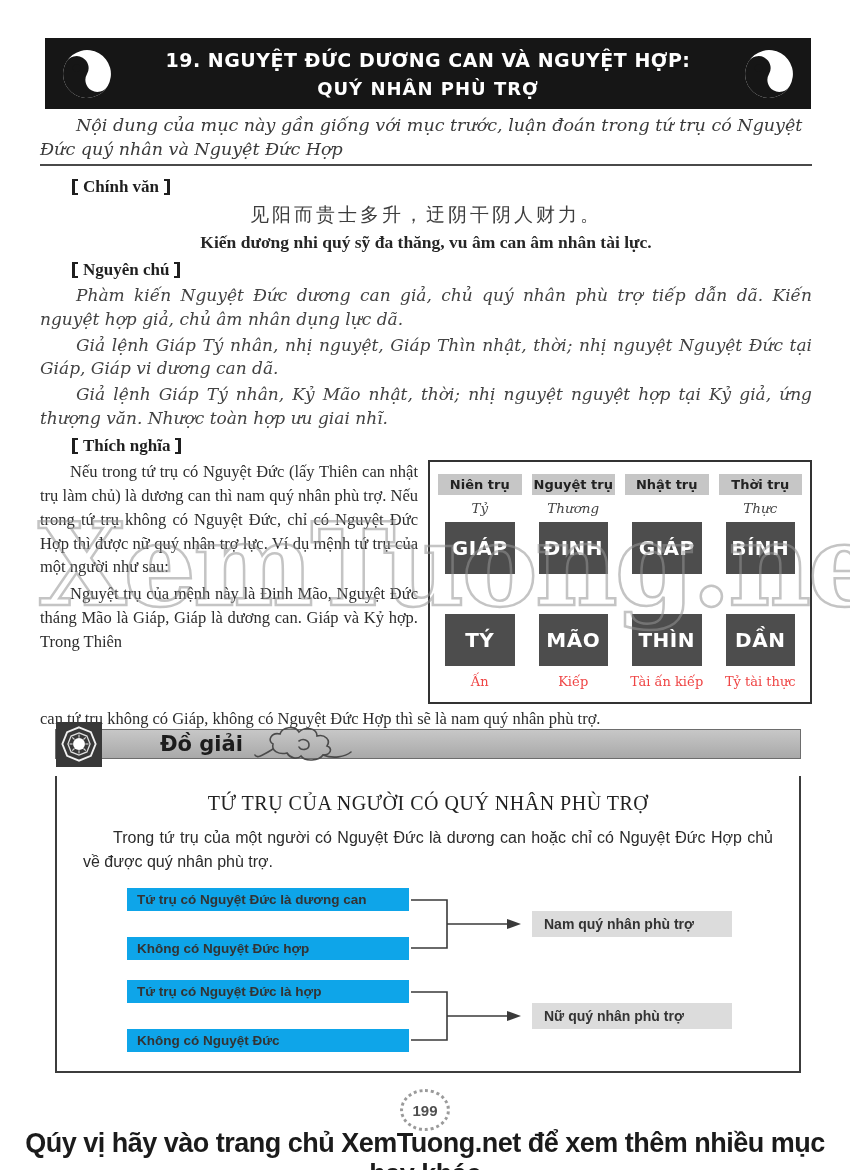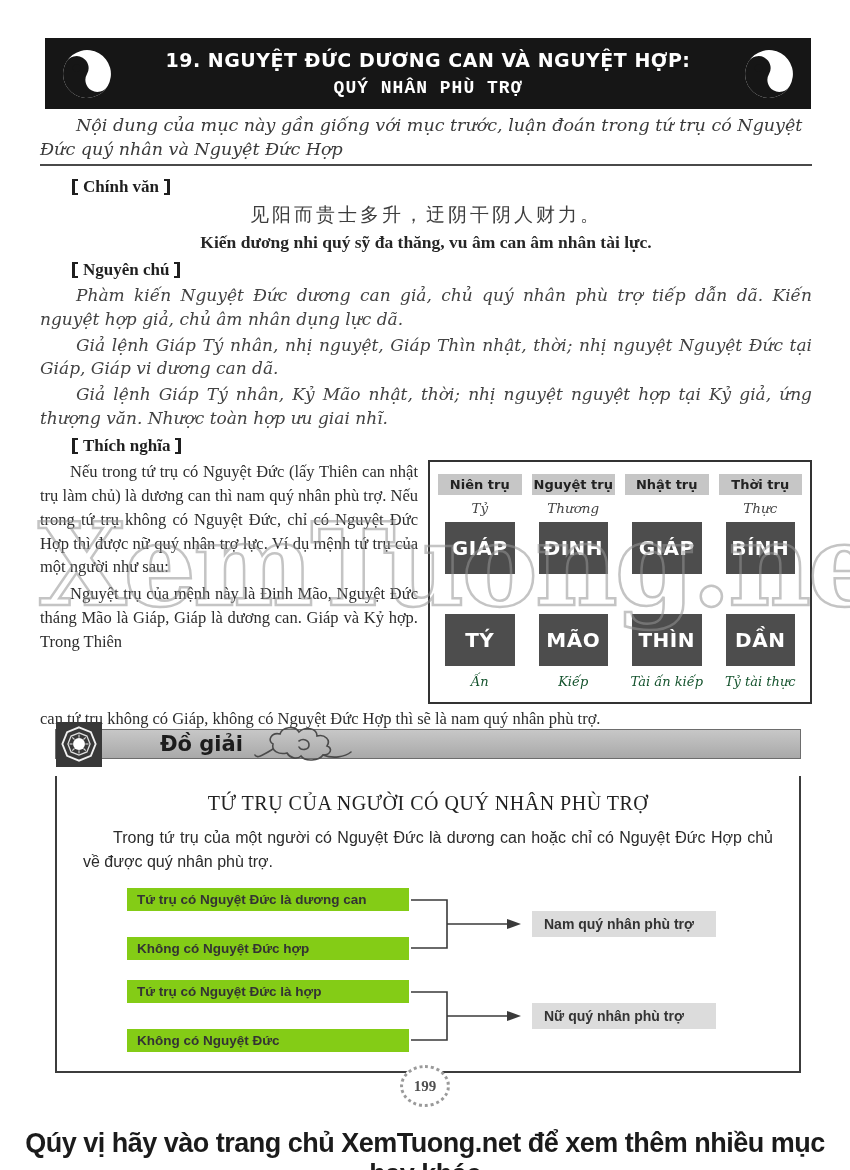--- a/index.html
+++ b/index.html
@@ -10,21 +10,21 @@
   }
 
   
   .banner {
     position:absolute; left:45px; top:38px; width:766px; height:71px;
     background:#161616; color:#fff;
     display:flex; align-items:center; padding:0 16px;gap:18px;
   }
   .banner-titles { flex:1; text-align:center; font-family:"DejaVu Sans", sans-serif; font-weight:bold; }
   .banner-line1 { font-size:19px; letter-spacing:.5px; }
-  .banner-line2 { font-size:18px; margin-top:7px; letter-spacing:1px;font-family:Liberation Mono, monospace; }
+  .banner-line2 { font-size:18px; margin-top:7px; letter-spacing:1px; }
   .yy { width:52px; height:52px; flex:0 0 auto; }
 
   
   .intro {
     position:absolute; left:40px; top:114px; width:772px;
     font-family:"DejaVu Serif", serif; font-style:italic;
     font-size:17.5px; line-height:1.35; text-indent:36px; color:#3a3a3a;
   }
   .rule { position:absolute; left:40px; top:164px; width:772px; border-top:2px solid #4a4a4a; }
 
@@ -46,59 +46,59 @@
   .left-col p + p { margin-top:3px; }
   .continuation { font-size:16.5px; line-height:1.45; margin-top:3px; color:#2d2d2d; }
 
   
   .ptable { width:384px; border:2px solid #333; background:#fff; padding:12px 8px 8px; align-self:flex-start; }
   .prow { display:grid; grid-template-columns:repeat(4,1fr); column-gap:10px; text-align:center; }
   .phead { background:#c6c6c6; font-family:"DejaVu Sans", sans-serif; font-weight:bold; font-size:13px; color:#222; padding:3px 0; }
   .plab { font-family:"DejaVu Serif", serif; font-style:italic; font-size:13.5px; color:#444; height:27px; line-height:27px; }
   .pbox { background:#4d4d4d; color:#fff; font-family:"DejaVu Sans", sans-serif; font-weight:bold; font-size:20px; height:52px; line-height:52px; margin:0 7px; letter-spacing:.5px; }
   .branches { margin-top:40px; }
-  .pbot { font-family:"DejaVu Serif", serif; font-style:italic; font-size:13px; color:#14532d; margin-top:8px; height:20px; }
+  .pbot { font-family:"DejaVu Serif", serif; font-size:13px; color:#ef4444; margin-top:8px; height:20px; }
 
   
   .dg-bar {
     position:absolute; left:55px; top:729px; width:746px; height:30px;
     background:linear-gradient(#c7c7c7,#a9a9a9); border:1px solid #6d6d6d;
     display:flex; align-items:center;
   }
   .dg-icon { width:46px; height:45px; background:#383838; display:flex; align-items:center; justify-content:center; flex:0 0 auto; }
   .dg-label { font-family:"DejaVu Sans", sans-serif; font-weight:bold; font-size:21px; color:#1c1c1c; margin-left:58px; }
   .dg-cloud { margin-left:10px; margin-top:4px; }
   .dg-box {
     position:absolute; left:55px; top:776px; width:746px; height:297px;
     border:2px solid #3c3c3c; border-top:none; background:#fff;
   }
   .dg-title { text-align:center; margin-top:16px; font-size:20px; letter-spacing:.5px; color:#222; }
   .dg-para { margin:11px 26px 0; font-family:"Liberation Sans", sans-serif; font-size:16px; line-height:1.5; text-indent:30px; text-align:justify; color:#2b2b2b; }
   .flow-group { display:flex; align-items:center; margin:14px 0 0 70px; }
   .flow-group + .flow-group { margin-top:20px; }
   .flow-inputs { display:flex; flex-direction:column; gap:26px; width:282px; }
-  .flow-input { background:#84cc16; font-family:"Liberation Sans", sans-serif; font-weight:bold; font-size:13.5px; color:#333; padding:4px 10px; }
+  .flow-input { background:#0ea5e9; font-family:"Liberation Sans", sans-serif; font-weight:bold; font-size:13.5px; color:#333; padding:4px 10px; }
   .flow-conn { flex:0 0 auto; }
-  .flow-output { background:#dcdcdc; font-family:"Liberation Sans", sans-serif; font-weight:bold; font-size:14px; color:#333; padding:5px 12px; width:184px; margin-left:8px; }
+  .flow-output { background:#dcdcdc; font-family:"Liberation Sans", sans-serif; font-weight:bold; font-size:14px; color:#333; padding:5px 12px; width:200px; margin-left:8px; }
 
   
   .watermark {
     position:absolute; left:38px; top:498px; width:800px; z-index:6;
     font-family:"DejaVu Serif", serif; font-weight:bold; font-size:114px;
     letter-spacing:-3px; white-space:nowrap;
     color:rgba(255,255,255,0); -webkit-text-stroke:2.5px #949494;
     opacity:.55; pointer-events:none;
   }
 
   
   .page-badge {
-    position:absolute; left:50%; transform:translateX(-50%); top:1065px;
+    position:absolute; left:50%; transform:translateX(-50%); top:1089px;
     width:50px; height:42px; border:3px dotted #9a9a9a; border-radius:50%;
     display:flex; align-items:center; justify-content:center;
-    font-family:Liberation Serif, serif; font-weight:bold; font-size:15px; color:#4f4f4f; background:#fff;
+    font-family:Liberation Sans, sans-serif; font-weight:bold; font-size:15px; color:#4f4f4f; background:#fff;
   }
   .footer {
     position:absolute; left:0; top:1128px; width:100%; text-align:center;
     font-family:"Liberation Sans", sans-serif; font-weight:bold; font-size:27px;
     letter-spacing:-.5px; color:#1b1b1b;
   }
 </style>
 </head>
 <body>
 

